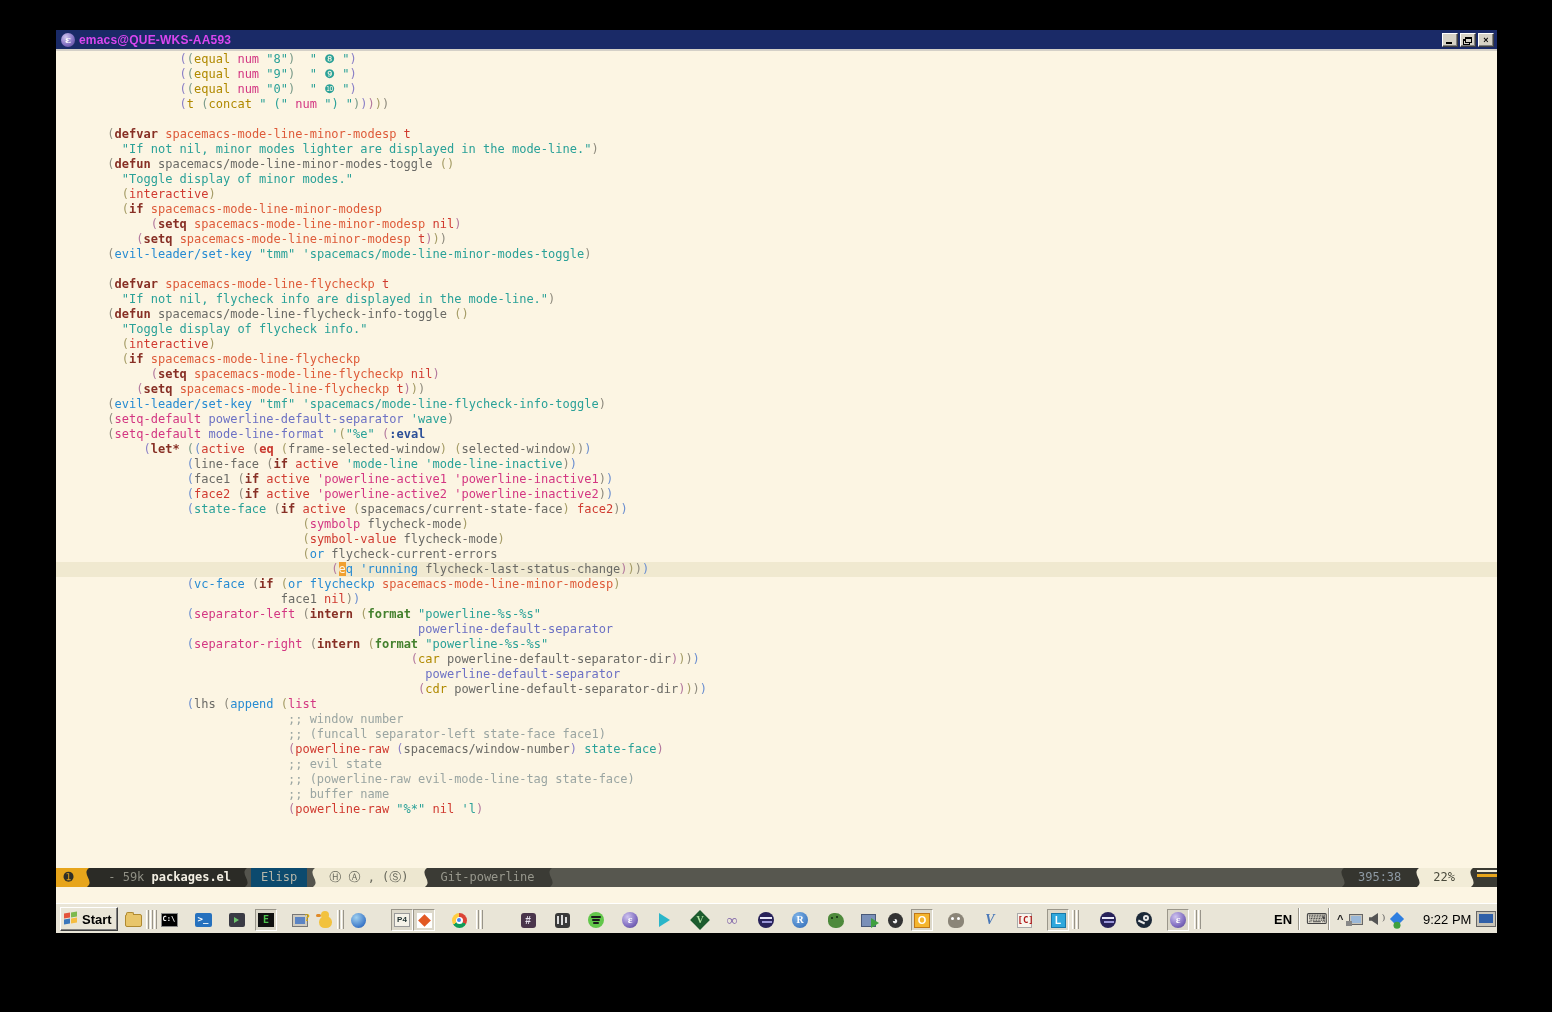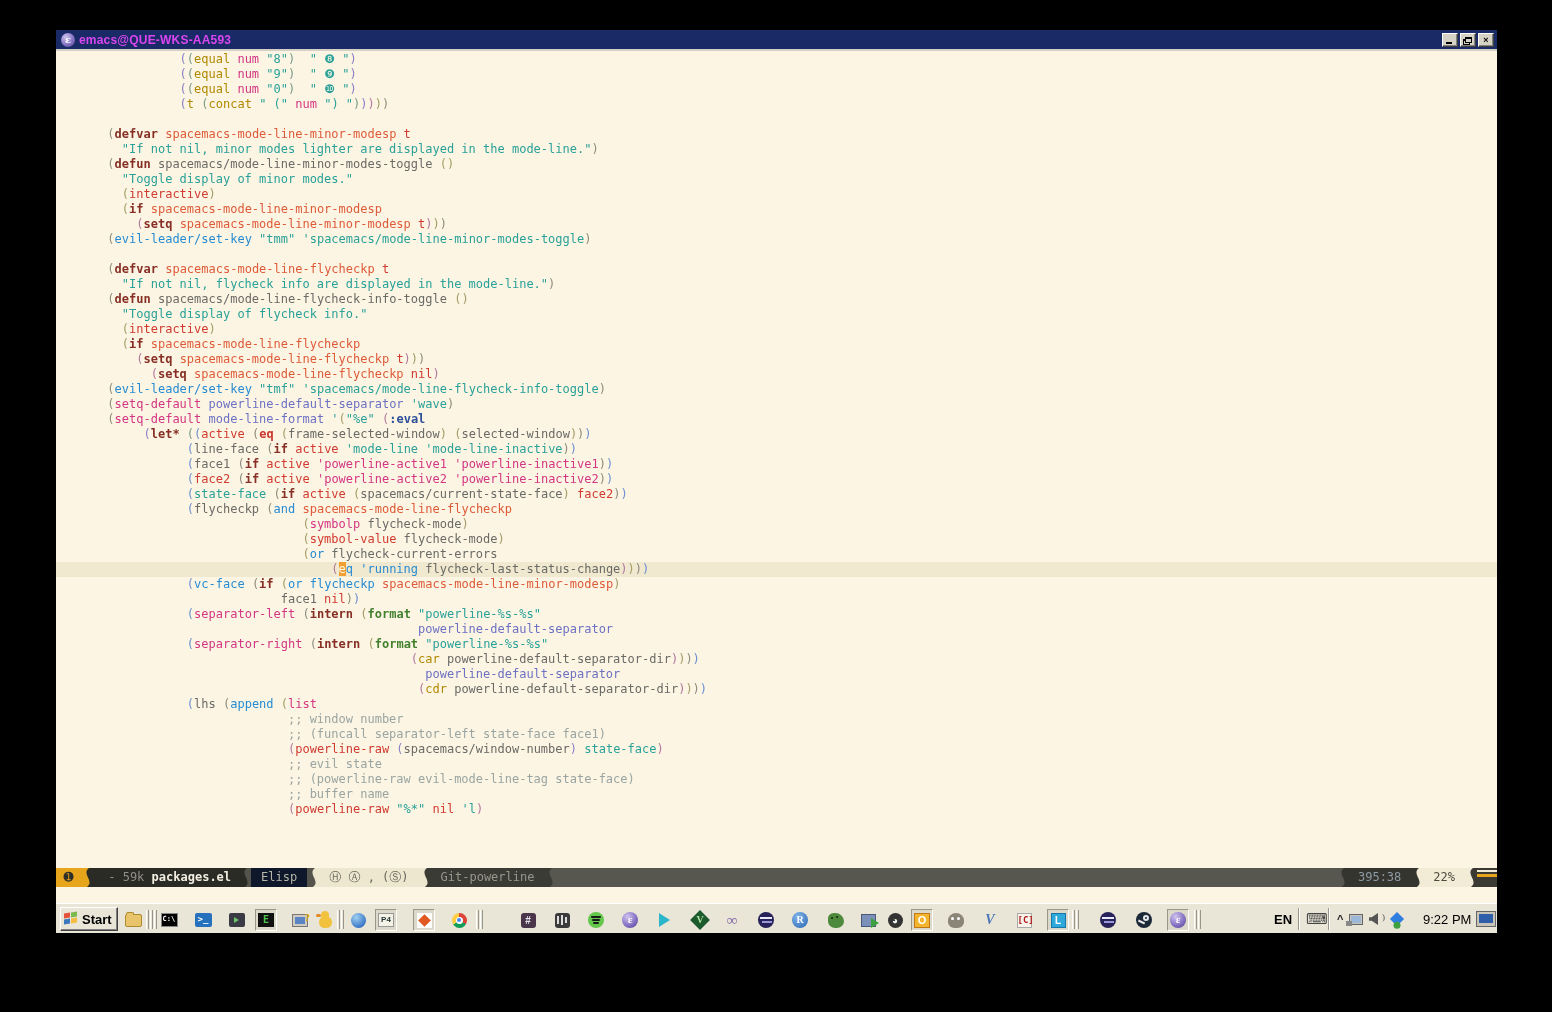--- a/index.html
+++ b/index.html
@@ -69,40 +69,40 @@
       <div class="line"><span class="d">                </span><span class="rb3">(</span><span class="rb4">(</span><span class="y">equal</span><span class="d"> </span><span class="p">num</span><span class="d"> </span><span class="t">"9"</span><span class="rb4">)</span><span class="d">  </span><span class="t">" ❾ "</span><span class="rb3">)</span></div>
       <div class="line"><span class="d">                </span><span class="rb3">(</span><span class="rb4">(</span><span class="y">equal</span><span class="d"> </span><span class="p">num</span><span class="d"> </span><span class="t">"0"</span><span class="rb4">)</span><span class="d">  </span><span class="t">" ❿ "</span><span class="rb3">)</span></div>
       <div class="line"><span class="d">                </span><span class="rb3">(</span><span class="y">t</span><span class="d"> </span><span class="rb4">(</span><span class="y">concat</span><span class="d"> </span><span class="t">" ("</span><span class="d"> </span><span class="p">num</span><span class="d"> </span><span class="t">") "</span><span class="rb4">)</span><span class="rb3">)</span><span class="rb2">)</span><span class="rb1">)</span><span class="rb0">)</span></div>
       <div class="line">&nbsp;</div>
       <div class="line"><span class="d">      </span><span class="rb0">(</span><span class="k">defvar</span><span class="d"> </span><span class="o">spacemacs-mode-line-minor-modesp</span><span class="d"> </span><span class="r">t</span></div>
       <div class="line"><span class="d">        </span><span class="t">"If not nil, minor modes lighter are displayed in the mode-line."</span><span class="rb0">)</span></div>
       <div class="line"><span class="d">      </span><span class="rb0">(</span><span class="k">defun</span><span class="d"> </span><span class="d">spacemacs/mode-line-minor-modes-toggle</span><span class="d"> </span><span class="rb1">(</span><span class="rb1">)</span></div>
       <div class="line"><span class="d">        </span><span class="t">"Toggle display of minor modes."</span></div>
       <div class="line"><span class="d">        </span><span class="rb1">(</span><span class="r">interactive</span><span class="rb1">)</span></div>
       <div class="line"><span class="d">        </span><span class="rb1">(</span><span class="k">if</span><span class="d"> </span><span class="o">spacemacs-mode-line-minor-modesp</span></div>
+      <div class="line"><span class="d">            </span><span class="rb2">(</span><span class="k">setq</span><span class="d"> </span><span class="o">spacemacs-mode-line-minor-modesp</span><span class="d"> </span><span class="r">nil</span><span class="rb2">)</span></div>
       <div class="line"><span class="d">          </span><span class="rb2">(</span><span class="k">setq</span><span class="d"> </span><span class="o">spacemacs-mode-line-minor-modesp</span><span class="d"> </span><span class="r">t</span><span class="rb2">)</span><span class="rb1">)</span><span class="rb0">)</span></div>
       <div class="line"><span class="d">      </span><span class="rb0">(</span><span class="b">evil-leader/set-key</span><span class="d"> </span><span class="t">"tmm"</span><span class="d"> </span><span class="t">'spacemacs/mode-line-minor-modes-toggle</span><span class="rb0">)</span></div>
       <div class="line">&nbsp;</div>
       <div class="line"><span class="d">      </span><span class="rb0">(</span><span class="k">defvar</span><span class="d"> </span><span class="o">spacemacs-mode-line-flycheckp</span><span class="d"> </span><span class="r">t</span></div>
       <div class="line"><span class="d">        </span><span class="t">"If not nil, flycheck info are displayed in the mode-line."</span><span class="rb0">)</span></div>
       <div class="line"><span class="d">      </span><span class="rb0">(</span><span class="k">defun</span><span class="d"> </span><span class="d">spacemacs/mode-line-flycheck-info-toggle</span><span class="d"> </span><span class="rb1">(</span><span class="rb1">)</span></div>
       <div class="line"><span class="d">        </span><span class="t">"Toggle display of flycheck info."</span></div>
       <div class="line"><span class="d">        </span><span class="rb1">(</span><span class="r">interactive</span><span class="rb1">)</span></div>
       <div class="line"><span class="d">        </span><span class="rb1">(</span><span class="k">if</span><span class="d"> </span><span class="o">spacemacs-mode-line-flycheckp</span></div>
+      <div class="line"><span class="d">            </span><span class="rb2">(</span><span class="k">setq</span><span class="d"> </span><span class="o">spacemacs-mode-line-flycheckp</span><span class="d"> </span><span class="r">nil</span><span class="rb2">)</span></div>
       <div class="line"><span class="d">          </span><span class="rb2">(</span><span class="k">setq</span><span class="d"> </span><span class="o">spacemacs-mode-line-flycheckp</span><span class="d"> </span><span class="r">t</span><span class="rb2">)</span><span class="rb1">)</span><span class="rb0">)</span></div>
-      <div class="line"><span class="d">            </span><span class="rb2">(</span><span class="k">setq</span><span class="d"> </span><span class="o">spacemacs-mode-line-flycheckp</span><span class="d"> </span><span class="r">nil</span><span class="rb2">)</span></div>
       <div class="line"><span class="d">      </span><span class="rb0">(</span><span class="b">evil-leader/set-key</span><span class="d"> </span><span class="t">"tmf"</span><span class="d"> </span><span class="t">'spacemacs/mode-line-flycheck-info-toggle</span><span class="rb0">)</span></div>
       <div class="line"><span class="d">      </span><span class="rb0">(</span><span class="p">setq-default</span><span class="d"> </span><span class="v">powerline-default-separator</span><span class="d"> </span><span class="t">'wave</span><span class="rb0">)</span></div>
       <div class="line"><span class="d">      </span><span class="rb0">(</span><span class="p">setq-default</span><span class="d"> </span><span class="v">mode-line-format</span><span class="d"> </span><span class="t">'</span><span class="rb1">(</span><span class="t">"%e"</span><span class="d"> </span><span class="rb2">(</span><span class="e">:eval</span></div>
       <div class="line"><span class="d">           </span><span class="rb3">(</span><span class="k">let*</span><span class="d"> </span><span class="rb4">(</span><span class="rb5">(</span><span class="r">active</span><span class="d"> </span><span class="rb0">(</span><span class="kr">eq</span><span class="d"> </span><span class="rb1">(</span><span class="d">frame-selected-window</span><span class="rb1">)</span><span class="d"> </span><span class="rb1">(</span><span class="d">selected-window</span><span class="rb1">)</span><span class="rb0">)</span><span class="rb5">)</span></div>
       <div class="line"><span class="d">                 </span><span class="rb5">(</span><span class="d">line-face</span><span class="d"> </span><span class="rb0">(</span><span class="k">if</span><span class="d"> </span><span class="r">active</span><span class="d"> </span><span class="t">'mode-line</span><span class="d"> </span><span class="t">'mode-line-inactive</span><span class="rb0">)</span><span class="rb5">)</span></div>
       <div class="line"><span class="d">                 </span><span class="rb5">(</span><span class="d">face1</span><span class="d"> </span><span class="rb0">(</span><span class="k">if</span><span class="d"> </span><span class="r">active</span><span class="d"> </span><span class="p">'powerline-active1</span><span class="d"> </span><span class="p">'powerline-inactive1</span><span class="rb0">)</span><span class="rb5">)</span></div>
       <div class="line"><span class="d">                 </span><span class="rb5">(</span><span class="r">face2</span><span class="d"> </span><span class="rb0">(</span><span class="k">if</span><span class="d"> </span><span class="r">active</span><span class="d"> </span><span class="p">'powerline-active2</span><span class="d"> </span><span class="p">'powerline-inactive2</span><span class="rb0">)</span><span class="rb5">)</span></div>
       <div class="line"><span class="d">                 </span><span class="rb5">(</span><span class="t">state-face</span><span class="d"> </span><span class="rb0">(</span><span class="k">if</span><span class="d"> </span><span class="r">active</span><span class="d"> </span><span class="rb1">(</span><span class="d">spacemacs/current-state-face</span><span class="rb1">)</span><span class="d"> </span><span class="r">face2</span><span class="rb0">)</span><span class="rb5">)</span></div>
-      <div class="line"><span class="d">                 </span><span class="rb5">(</span><span class="d">flycheckp</span><span class="d"> </span><span class="rb0">(</span><span class="b">and</span><span class="d"> </span><span class="o">spacemacs-mode-line-flycheckp</span></div>
       <div class="line"><span class="d">                                 </span><span class="rb1">(</span><span class="p">symbolp</span><span class="d"> </span><span class="d">flycheck-mode</span><span class="rb1">)</span></div>
       <div class="line"><span class="d">                                 </span><span class="rb1">(</span><span class="r">symbol-value</span><span class="d"> </span><span class="d">flycheck-mode</span><span class="rb1">)</span></div>
       <div class="line"><span class="d">                                 </span><span class="rb1">(</span><span class="b">or</span><span class="d"> </span><span class="d">flycheck-current-errors</span></div>
       <div class="line hl"><span class="d">                                     </span><span class="rb2">(</span><span class="cur">e</span><span class="b">q</span><span class="d"> </span><span class="b">'running</span><span class="d"> </span><span class="d">flycheck-last-status-change</span><span class="rb2">)</span><span class="rb1">)</span><span class="rb0">)</span><span class="rb5">)</span></div>
       <div class="line"><span class="d">                 </span><span class="rb5">(</span><span class="b">vc-face</span><span class="d"> </span><span class="rb0">(</span><span class="k">if</span><span class="d"> </span><span class="rb1">(</span><span class="b">or</span><span class="d"> </span><span class="b">flycheckp</span><span class="d"> </span><span class="o">spacemacs-mode-line-minor-modesp</span><span class="rb1">)</span></div>
       <div class="line"><span class="d">                              </span><span class="d">face1</span><span class="d"> </span><span class="r">nil</span><span class="rb0">)</span><span class="rb5">)</span></div>
       <div class="line"><span class="d">                 </span><span class="rb5">(</span><span class="p">separator-left</span><span class="d"> </span><span class="rb0">(</span><span class="k">intern</span><span class="d"> </span><span class="rb1">(</span><span class="g">format</span><span class="d"> </span><span class="t">"powerline-%s-%s"</span></div>
       <div class="line"><span class="d">                                                 </span><span class="v">powerline-default-separator</span></div>
       <div class="line"><span class="d">                 </span><span class="rb5">(</span><span class="p">separator-right</span><span class="d"> </span><span class="rb0">(</span><span class="k">intern</span><span class="d"> </span><span class="rb1">(</span><span class="g">format</span><span class="d"> </span><span class="t">"powerline-%s-%s"</span></div>
       <div class="line"><span class="d">                                                </span><span class="rb2">(</span><span class="y">car</span><span class="d"> </span><span class="d">powerline-default-separator-dir</span><span class="rb2">)</span><span class="rb1">)</span><span class="rb0">)</span><span class="rb5">)</span></div>
@@ -123,21 +123,21 @@
         <svg width="12" height="19" viewBox="0 0 12 19" preserveAspectRatio="none">
           <path d="M12,0 L8,0 C0,6 14,13 6,19 L12,19 Z" fill="#2b2b26"></path>
         </svg>
       </div>
       <div class="mseg" style="background: rgb(43, 43, 38); padding-left: 8px; padding-right: 8px;"><span style="color: rgb(143, 143, 132);"> - 59k </span><span style="color: rgb(242, 238, 226); font-weight: bold;">packages.el</span></div>
       <div class="wave" style="background: rgb(43, 43, 38);">
         <svg width="12" height="19" viewBox="0 0 12 19" preserveAspectRatio="none">
           <path d="M12,0 L8,0 C0,6 14,13 6,19 L12,19 Z" fill="#54544d"></path>
         </svg>
       </div>
-      <div class="mseg" style="background: #0f172a; padding-left: 10px; padding-right: 10px;"><span style="color: rgb(181, 181, 168);">Elisp</span></div>
+      <div class="mseg" style="background: #0c4a6e; padding-left: 10px; padding-right: 10px;"><span style="color: rgb(181, 181, 168);">Elisp</span></div>
       <div class="wave" style="background: rgb(84, 84, 77);">
         <svg width="12" height="19" viewBox="0 0 12 19" preserveAspectRatio="none">
           <path d="M12,0 L8,0 C0,6 14,13 6,19 L12,19 Z" fill="#EDE7D0"></path>
         </svg>
       </div>
       <div class="mseg" style="background: rgb(237, 231, 208); padding-left: 10px; padding-right: 10px;"><span style="color: rgb(104, 104, 92);">Ⓗ Ⓐ , (Ⓢ)</span></div>
       <div class="wave" style="background: rgb(237, 231, 208);">
         <svg width="12" height="19" viewBox="0 0 12 19" preserveAspectRatio="none">
           <path d="M12,0 L8,0 C0,6 14,13 6,19 L12,19 Z" fill="#3b3b35"></path>
         </svg>
@@ -211,21 +211,21 @@
         <div style="width:13px;height:12px;background:#F2C23E;border-radius:50% 50% 45% 45%;position:relative;margin-top:3px">
           <div style="position:absolute;left:2px;top:-5px;width:8px;height:8px;background:#F2C23E;border-radius:50%"></div>
           <div style="position:absolute;left:-3px;top:-2px;width:5px;height:3px;background:#E08A28;border-radius:2px"></div>
         </div>
       </div>
       <div class="gripline" style="left: 281px;"></div>
       <div class="gripline" style="left: 285px;"></div>
       <div class="qlicon" style="left: 291px;">
         <div style="width:15px;height:15px;border-radius:50%;background:radial-gradient(circle at 35% 30%,#9FD0F0,#3C78C8 70%,#1C4B94)"></div>
       </div>
-      <div class="qlicon boxed" style="left: 319px;">
+      <div class="qlicon boxed" style="left: 335px;">
         <div style="width:16px;height:14px;background:#F5F2E8;border:1px solid #999;color:#233;font:bold 8px sans-serif;text-align:center;line-height:12px">P4</div>
       </div>
       <div class="qlicon boxed" style="left: 357px;">
         <div style="width:15px;height:15px;background:#fff;position:relative">
           <div style="position:absolute;left:3px;top:3px;width:9px;height:9px;background:#E25822;transform:rotate(45deg)"></div>
         </div>
       </div>
       <div class="qlicon" style="left: 392px;">
         <div style="width:15px;height:15px;border-radius:50%;background:conic-gradient(#DB4437 0 33%,#0F9D58 33% 66%,#FFCD40 66% 100%);position:relative">
           <div style="position:absolute;inset:4px;border-radius:50%;background:#fff"></div>

